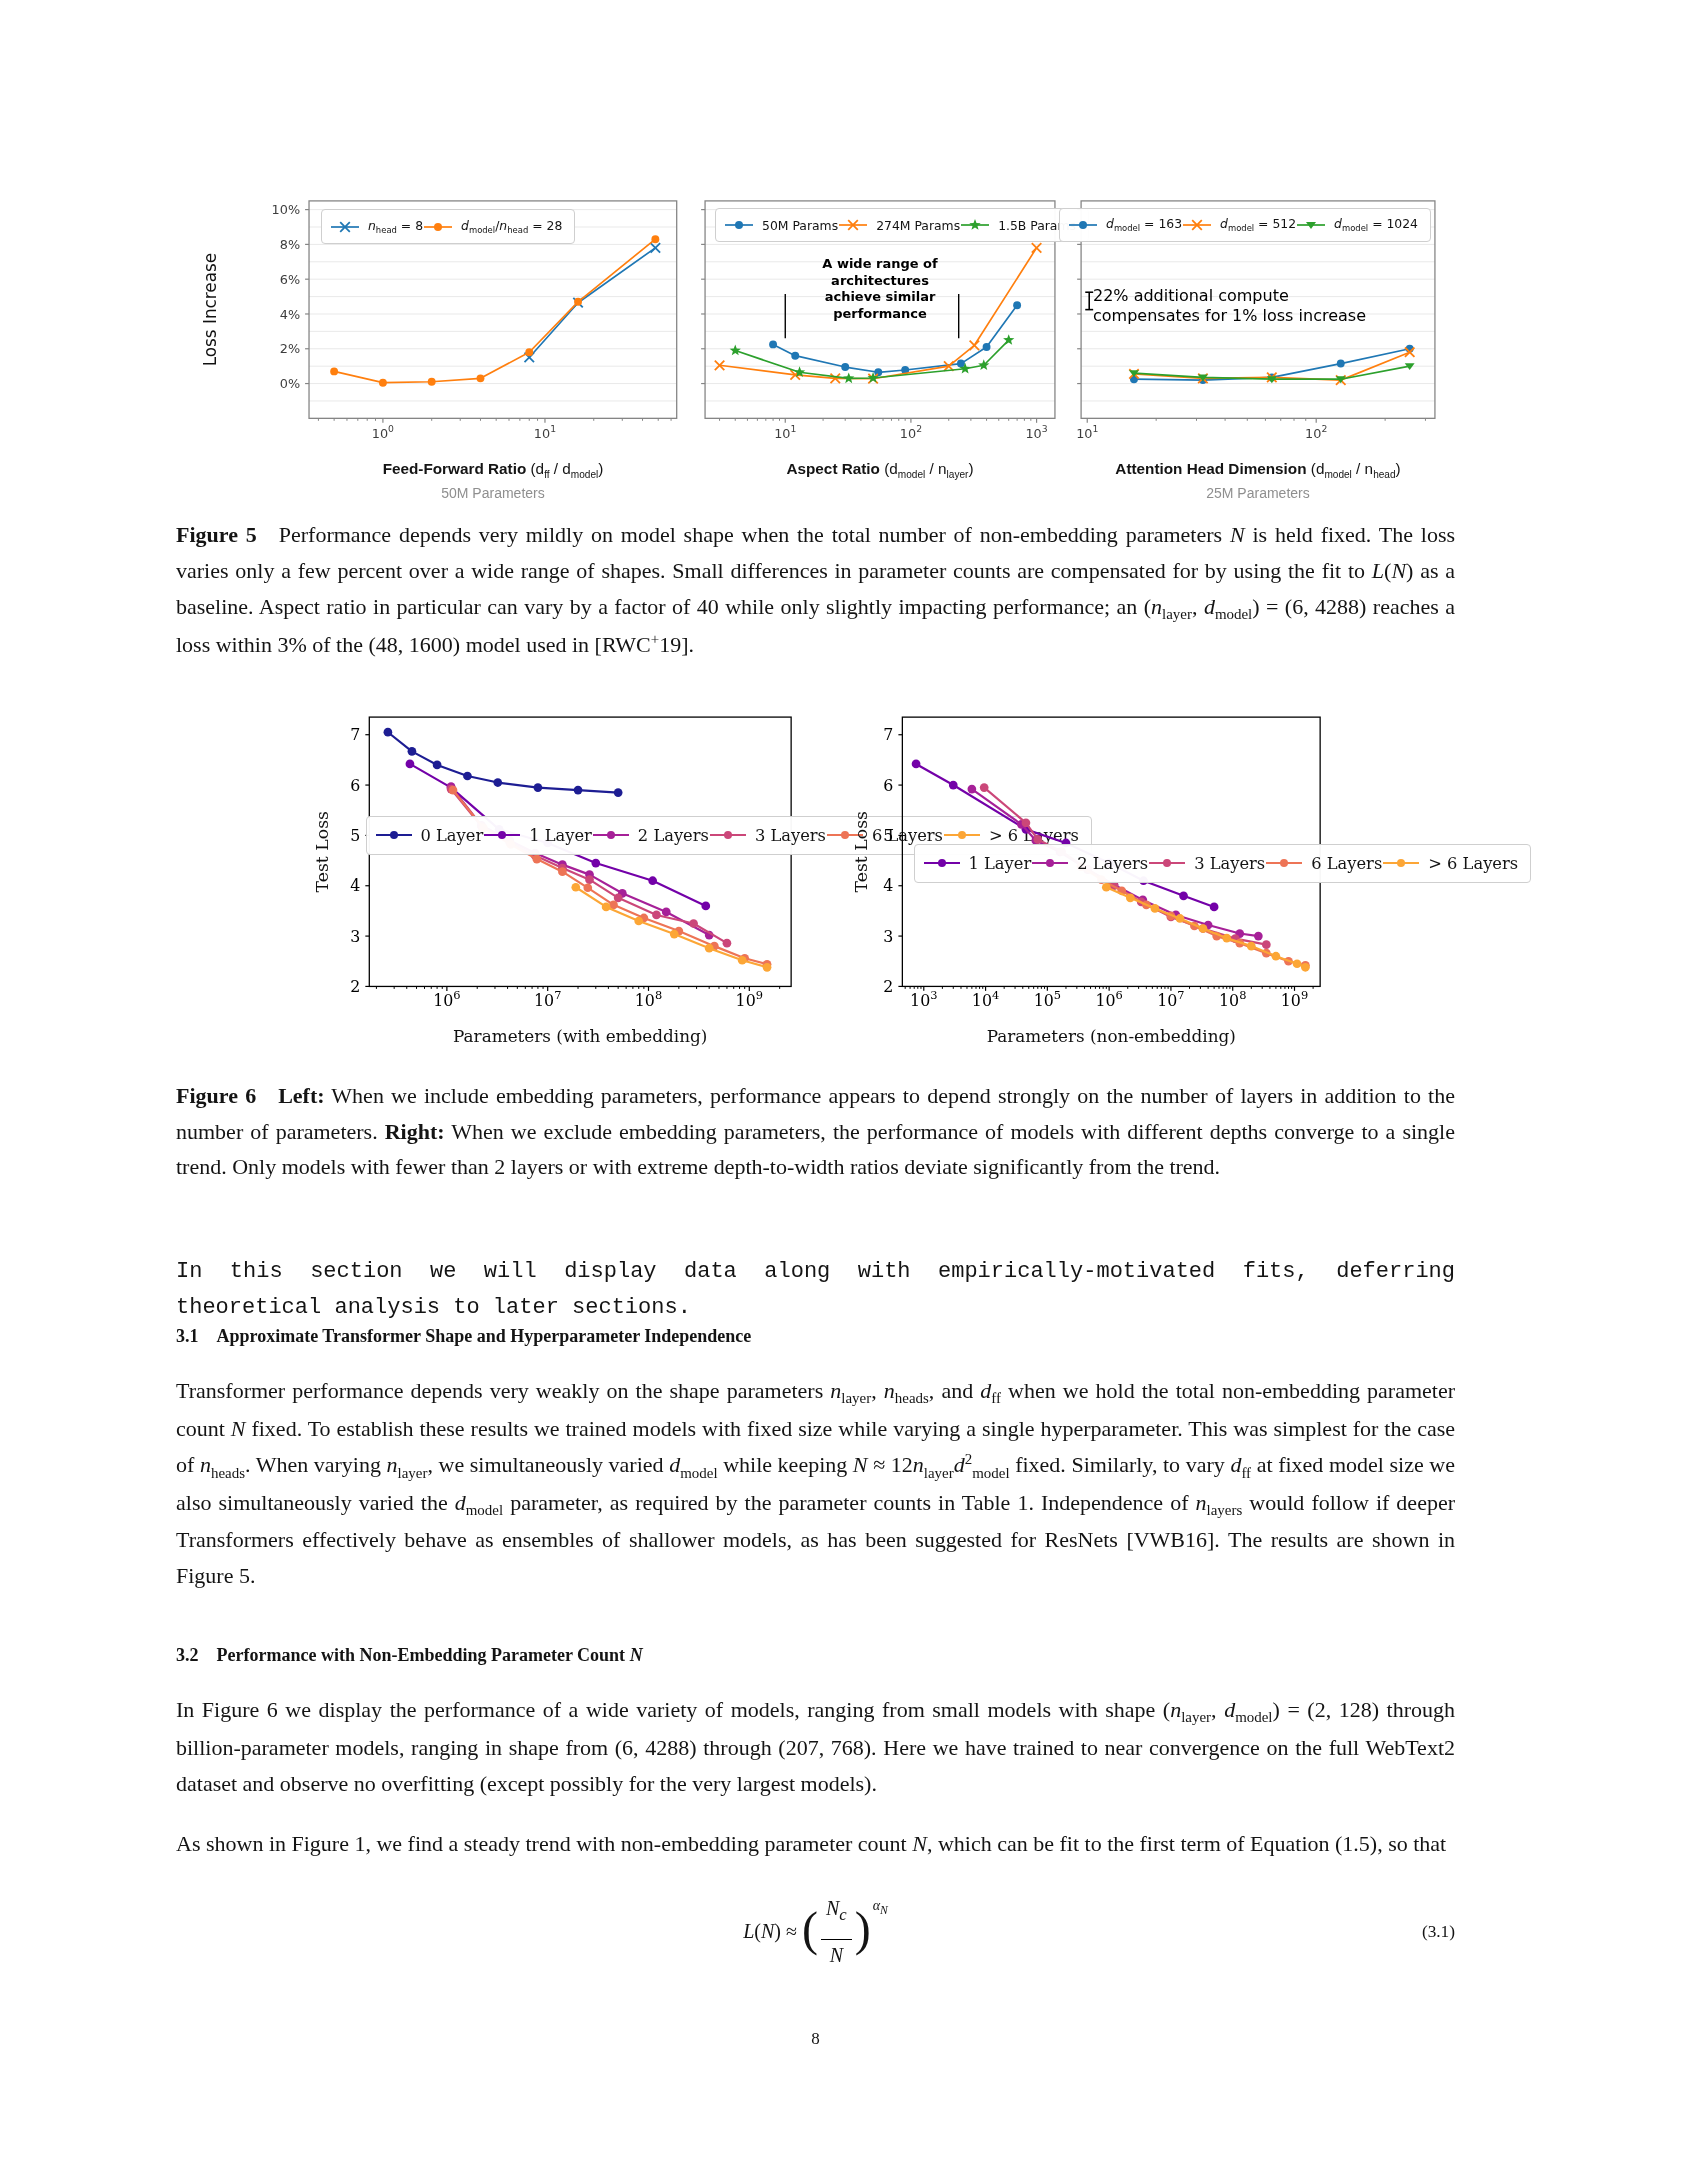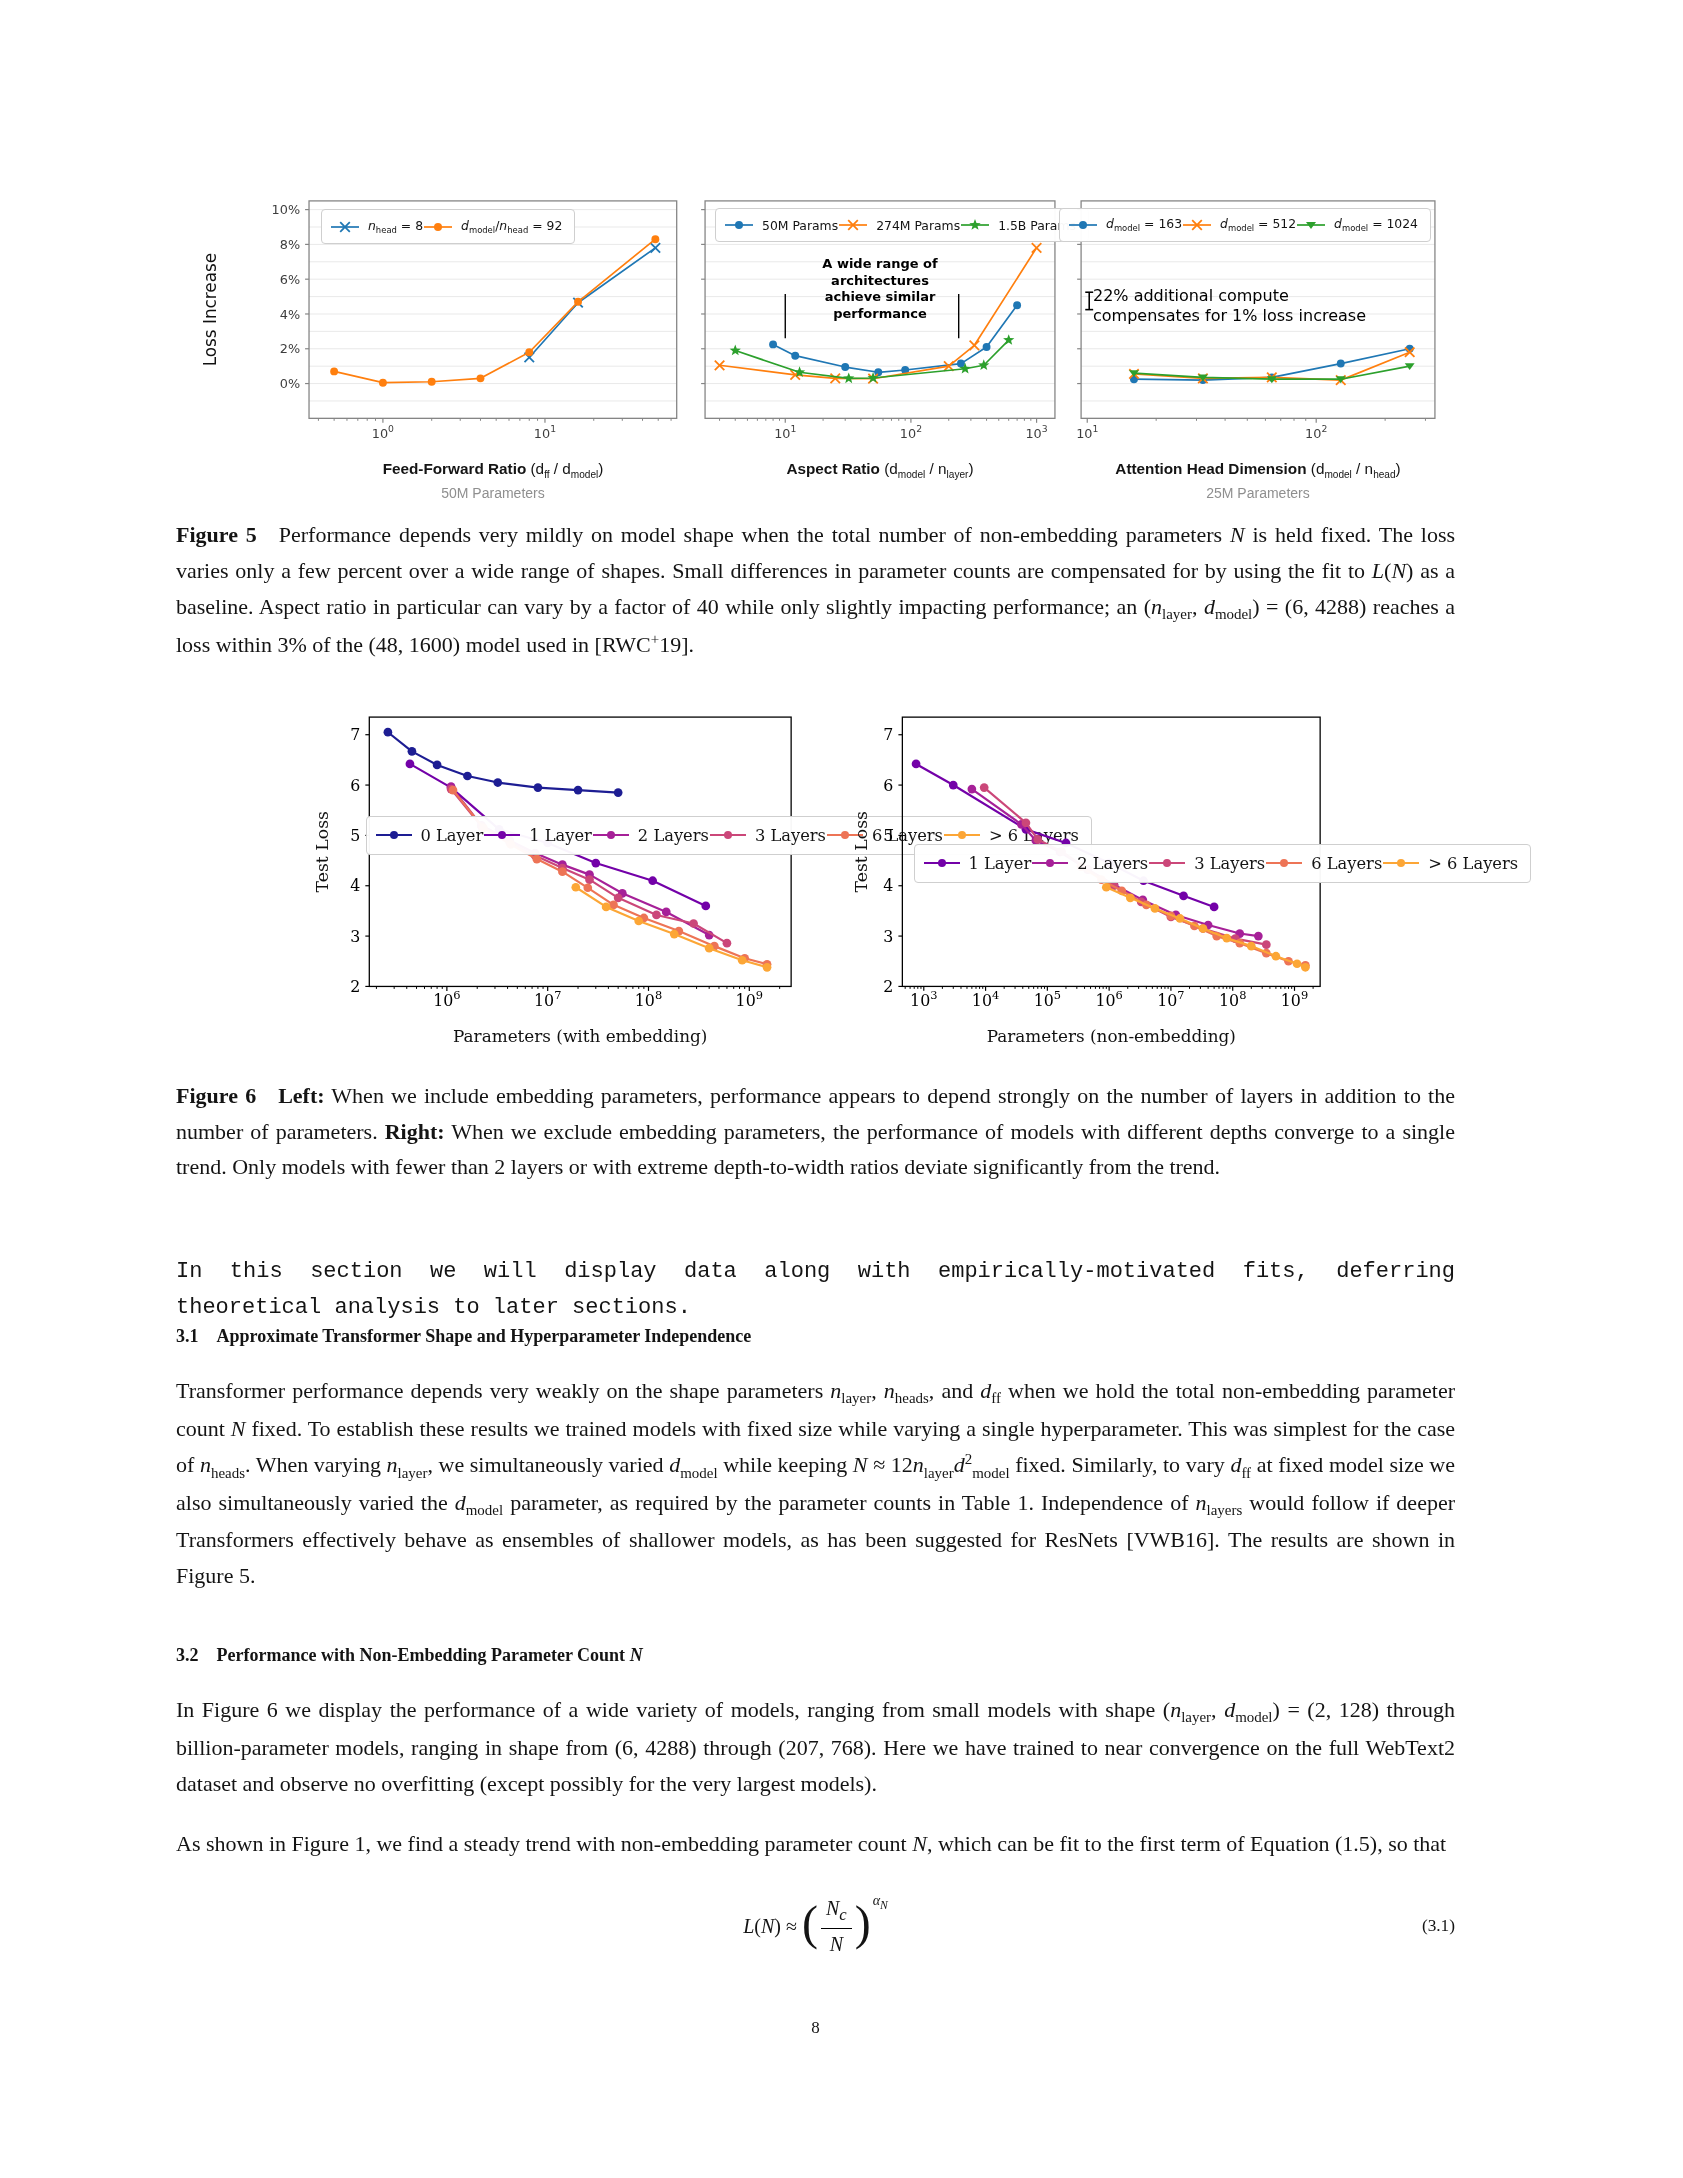--- a/index.html
+++ b/index.html
@@ -30,21 +30,21 @@
   .f5title{font-family:Liberation Sans, sans-serif;text-align:center;margin-top:12px;}
   .f5title .t{font-size:15.3px;}
   .f5title .t sub{font-size:66%;}
   .f5title .st{font-size:14px;color:#8f8f8f;margin-top:5px;}
   .eq-row{position:relative;display:flex;align-items:center;justify-content:center;margin-top:34px;}
   .eq-body{display:flex;align-items:center;font-size:20px;}
   .eq-lhs{margin-right:5px;}
   .eq-exp{font-size:14px;position:relative;top:-24px;margin-left:2px;}
   .paren{font-family:"Liberation Serif",serif;font-size:48px;font-weight:400;line-height:0;position:relative;top:-3px;}
   .frac{display:inline-flex;flex-direction:column;align-items:center;margin:0 3px;line-height:1.3;}
-  .frac .num{border-bottom:1.3px solid #000;padding:0 5px 2px;}
+  .frac .num{border-bottom:1.3px solid #000;padding:0 5px 13px;}
   .frac .den{padding-top:2px;}
   .eq-tag{position:absolute;right:0;font-size:17.3px;}
   .pageno{margin-top:61px;text-align:center;font-size:17px;}
 </style>
 </head>
 <body>
 
 <div class="content">
 
   <div class="fig5-row">
@@ -123,21 +123,21 @@
               <line x1="10.2" y1="3.2" x2="19.8" y2="12.8" stroke="#1f77b4" stroke-width="1.8"></line>
               <line x1="10.2" y1="12.8" x2="19.8" y2="3.2" stroke="#1f77b4" stroke-width="1.8"></line>
             </svg>
             <span><span style="font-style: italic;">n</span><sub>head</sub><span> = 8</span></span>
           </div>
           <div class="leg-item" style="height: 23px;">
             <svg width="30" height="16" viewBox="0 0 30 16">
               <line x1="1" y1="8" x2="29" y2="8" stroke="#ff7f0e" stroke-width="1.7"></line>
               <circle cx="15" cy="8" r="4" fill="#ff7f0e"></circle>
             </svg>
-            <span><span style="font-style: italic;">d</span><sub>model</sub><span>/</span><span style="font-style: italic;">n</span><sub>head</sub><span> = 92</span></span>
+            <span><span style="font-style: italic;">d</span><sub>model</sub><span>/</span><span style="font-style: italic;">n</span><sub>head</sub><span> = 28</span></span>
           </div>
         </div>
         <div class="f5title" style="margin-left: 117px; width: 368px;">
           <div class="t"><span style="font-weight: bold;">Feed-Forward Ratio</span><span> (d</span><sub>ff</sub><span> / d</span><sub>model</sub><span>)</span></div>
           <div class="st">50M Parameters</div>
         </div>
       </div>
     <div class="chart">
         <svg width="362" height="255" viewBox="0 0 366 258">
           <line x1="6" y1="228" x2="360" y2="228" stroke="#e9e9e9" stroke-width="1"></line>

